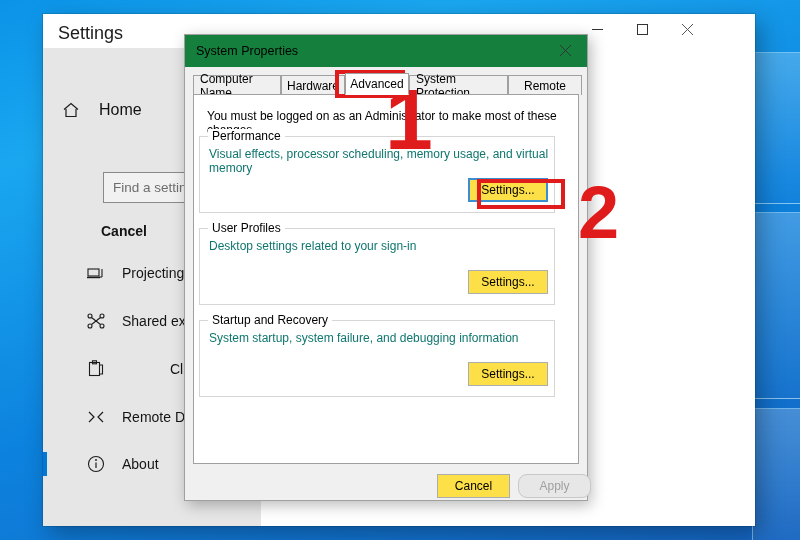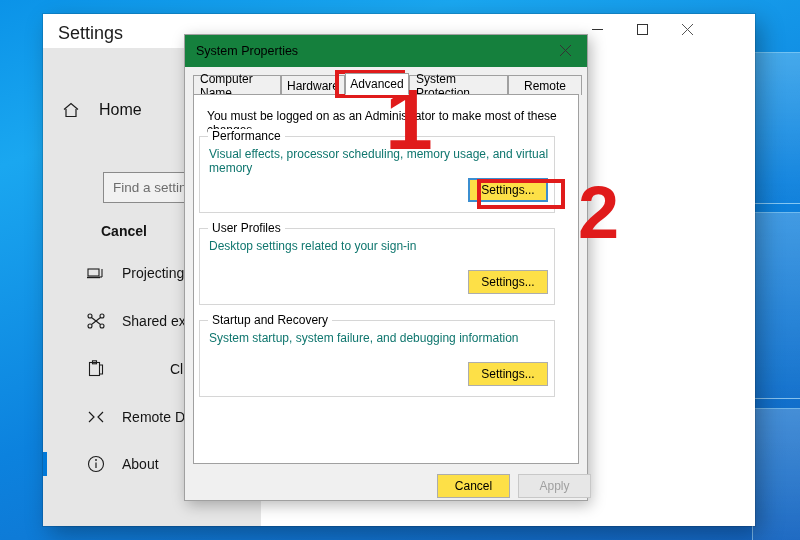--- a/index.html
+++ b/index.html
@@ -450,21 +450,21 @@
     </div>
 
     <div class="groupbox" style="top:285px; height:77px;">
       <span class="group-legend">Startup and Recovery</span>
       <span class="group-desc">System startup, system failure, and debugging information</span>
       <div class="winbtn" style="left:268px; top:41px; width:80px; height:24px;">Settings...</div>
     </div>
 
 
     <div class="winbtn" style="left:252px; top:439px; width:73px; height:24px;">Cancel</div>
-    <div class="winbtn disabled" style="left:333px; top:439px; width:73px; height:24px;">Apply</div>
+    <div class="winbtn disabled" style="left:333px; top:439px; width:73px; height:24px;border-radius:9px;">Apply</div>
 
   </div>
 
   <div class="redbox" style="left:335px; top:70px; width:70px; height:28px;"></div>
   <div class="redbox" style="left:477px; top:179px; width:88px; height:30px;"></div>
 
   <div class="annotation-num" style="left:385px; top:76px; font-size:86px;">1</div>
   <div class="annotation-num" style="left:578px; top:176px; font-size:74px;">2</div>
 
 </div>

